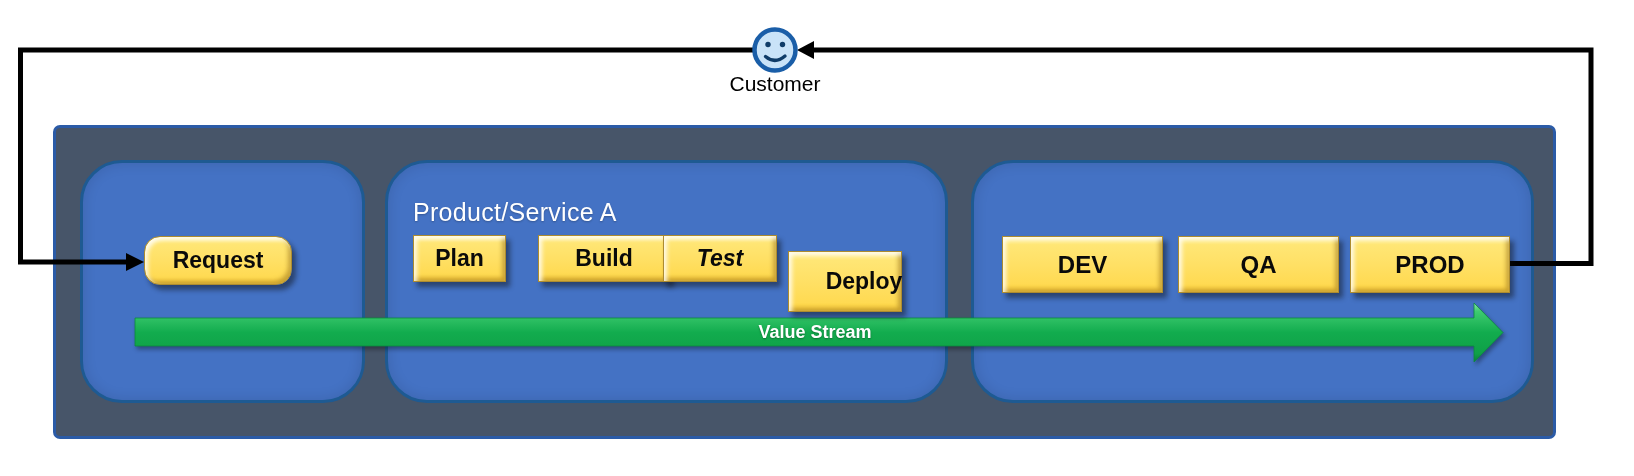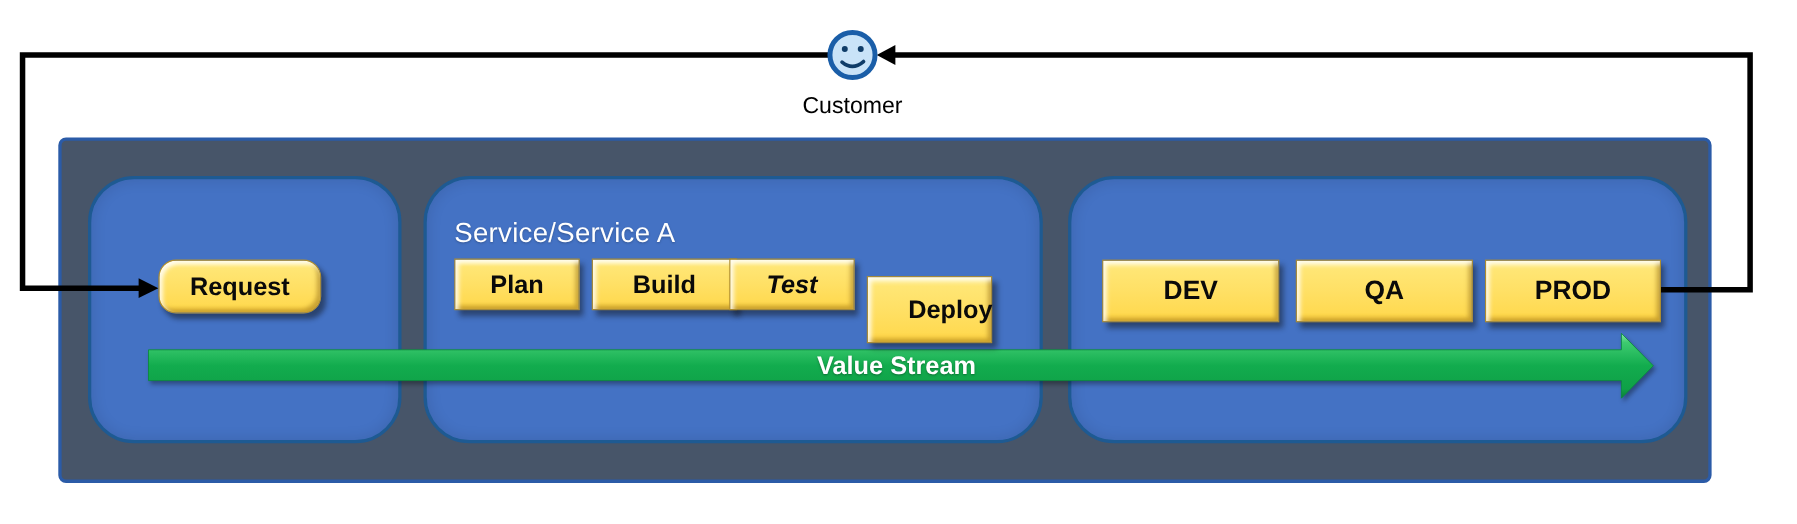--- a/index.html
+++ b/index.html
@@ -29,52 +29,52 @@
   .ybtn{
     position:absolute;display:flex;align-items:center;justify-content:center;
     background:linear-gradient(180deg,#FFF1A0 0%,#FFE675 14%,#FFE065 50%,#FFDA52 86%,#FFD23E 100%);
     border:1px solid #AD8C2F;box-sizing:border-box;
     box-shadow:inset 3px 3px 4px rgba(255,255,255,0.85),
                inset -3px -3px 4px rgba(154,117,28,0.55),
                4px 5px 5px rgba(10,10,10,0.45);
     color:#0a0a0a;font-weight:bold;font-size:23px;
   }
   .btn-request{left:144px;top:236px;width:148px;height:49px;border-radius:16px;}
-  .btn-plan  {left:413px;top:235px;width:114px;height:47px;}
+  .btn-plan  {left:413px;top:235px;width:93px;height:47px;}
   .btn-build {left:538px;top:235px;width:132px;height:47px;}
   .btn-test  {left:663px;top:235px;width:114px;height:47px;font-style:italic;}
   .btn-deploy{left:788px;top:251px;width:114px;height:61px;padding-left:38px;}
   .btn-env{font-size:24px;}
   .btn-dev {left:1002px;top:236px;width:161px;height:57px;}
   .btn-qa  {left:1178px;top:236px;width:161px;height:57px;}
   .btn-prod{left:1350px;top:236px;width:160px;height:57px;}
   
   .layer{position:absolute;left:0;top:0;width:1634px;height:476px;pointer-events:none;}
   .vs-label{
     position:absolute;left:135px;top:318px;width:1360px;height:28px;
     display:flex;align-items:center;justify-content:center;
-    color:#ffffff;font-weight:bold;font-size:23px;text-shadow:0 1px 2px rgba(0,0,0,0.35);
+    color:#ffffff;font-weight:bold;font-size:18px;text-shadow:0 1px 2px rgba(0,0,0,0.35);
   }
   .customer-label{
     position:absolute;left:695px;top:72px;width:160px;text-align:center;
-    color:#000000;font-size:21px;margin-top:13px;
+    color:#000000;font-size:21px;
   }
 </style>
 </head>
 <body>
 
 <div class="canvas">
 
   <div class="outer-box"></div>
 
   <div class="team-box box-intake"></div>
   <div class="team-box box-product"></div>
   <div class="team-box box-envs"></div>
 
-  <div class="product-label">Service/Service A</div>
+  <div class="product-label">Product/Service A</div>
 
   <svg class="layer" viewBox="0 0 1634 476">
     <defs>
       <linearGradient id="greenBevel" x1="0" y1="0" x2="0" y2="1">
         <stop offset="0" stop-color="#8CE8A8"></stop>
         <stop offset="0.14" stop-color="#3ECB70"></stop>
         <stop offset="0.5" stop-color="#12AC4E"></stop>
         <stop offset="0.86" stop-color="#0FA047"></stop>
         <stop offset="1" stop-color="#0A7E38"></stop>
       </linearGradient>

